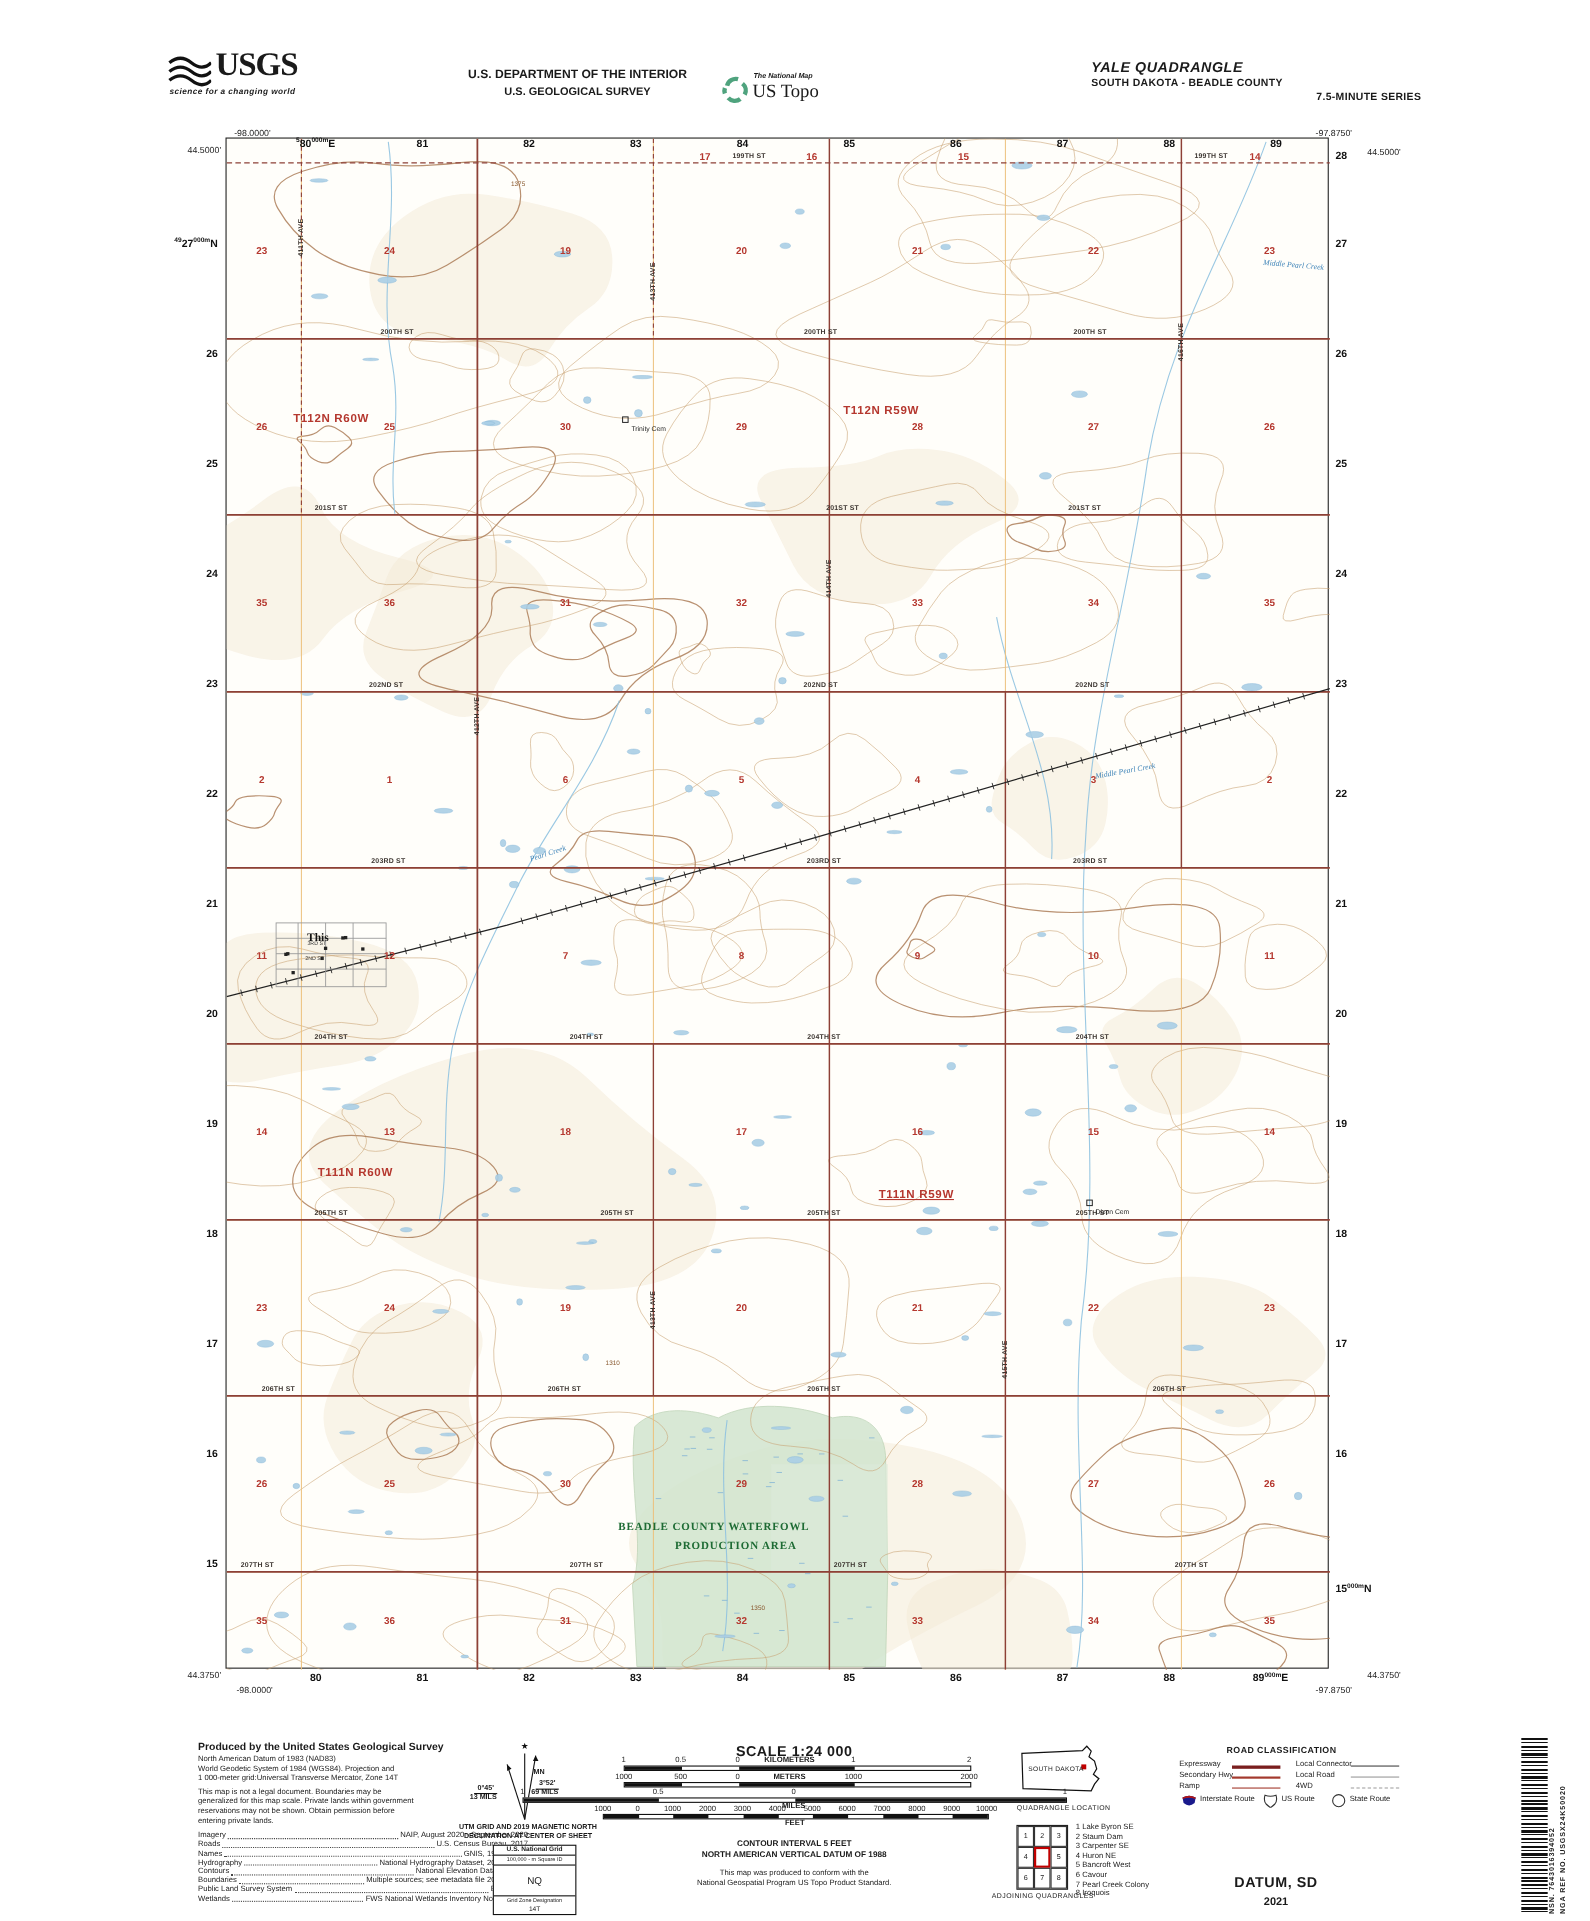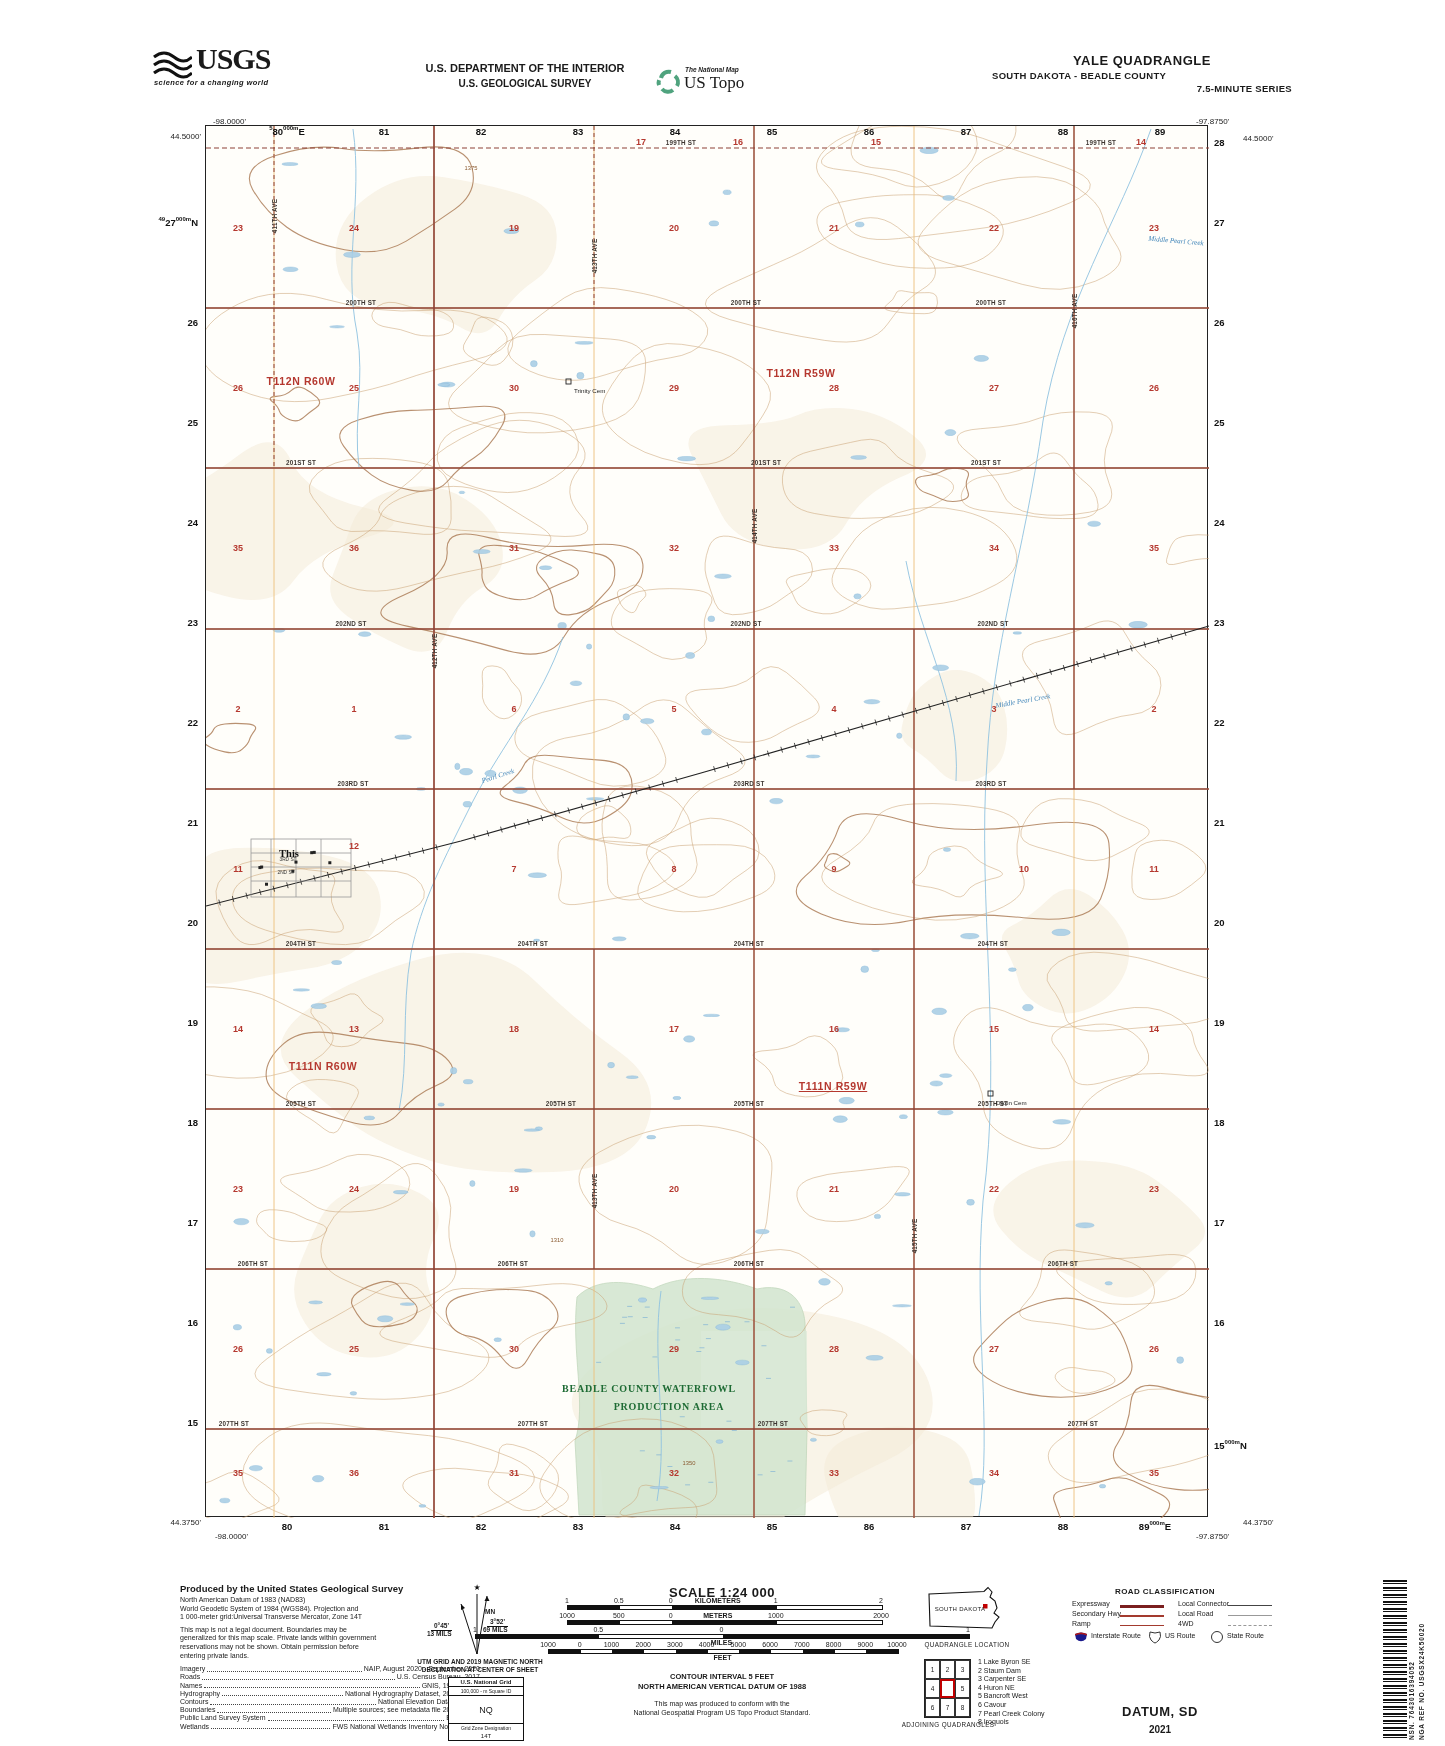--- a/index.html
+++ b/index.html
@@ -84,21 +84,21 @@
         <path d="M6,10 A8,8 0 0 1 16,4"></path>
         <path d="M20,8 A8,8 0 0 1 22,18"></path>
         <path d="M18,22 A8,8 0 0 1 7,21"></path>
         <path d="M4,17 A8,8 0 0 1 4,12"></path>
       </g>
     </svg>
     <div class="abs ustopo-small" style="left:30px;top:4px;">The National Map</div>
     <div class="abs ustopo-big" style="left:29px;top:11px;">US Topo</div>
   </div>
 
-  <div class="abs title1" style="left:992px;top:53px;width:300px;text-align:center;">YALE QUADRANGLE</div>
+  <div class="abs title1" style="left:992px;top:53px;width:300px;text-align:left;font-style:italic;">YALE QUADRANGLE</div>
   <div class="abs title2" style="left:992px;top:70px;width:300px;text-align:left;">SOUTH DAKOTA - BEADLE COUNTY</div>
   <div class="abs title2" style="left:992px;top:83px;width:300px;text-align:right;">7.5-MINUTE SERIES</div>
 
   <div id="map-frame">
     <svg id="map-svg" width="1003" height="1392" viewBox="205 125 1003 1392">
         <path d="M534.2,279.2 Q511.5,294.4 497.7,317.9 Q483.9,341.4 459.0,326.1 Q434.1,310.9 387.3,306.3 Q340.6,301.7 335.4,262.4 Q330.2,223.2 365.5,196.5 Q400.8,169.8 442.8,176.3 Q484.8,182.7 519.6,193.4 Q554.4,204.1 555.6,234.1 Q556.9,264.0 534.2,279.2 Z" fill="#f3ead6" opacity="0.5" stroke="none"></path>
         <path d="M1123.5,972.8 Q1113.4,995.5 1089.5,1006.7 Q1065.6,1017.9 1043.6,1007.1 Q1021.7,996.3 1017.4,979.5 Q1013.1,962.6 1004.1,947.3 Q995.0,932.0 1012.1,923.9 Q1029.3,915.7 1047.7,897.9 Q1066.1,880.1 1087.7,894.1 Q1109.3,908.1 1121.4,929.1 Q1133.5,950.2 1123.5,972.8 Z" fill="#f3ead6" opacity="0.5" stroke="none"></path>
         <path d="M428.5,1289.7 Q437.4,1314.7 414.7,1337.8 Q392.1,1360.9 356.9,1355.6 Q321.7,1350.2 304.2,1322.4 Q286.7,1294.7 296.9,1268.2 Q307.0,1241.7 319.0,1218.0 Q331.0,1194.4 360.7,1185.9 Q390.4,1177.4 418.7,1192.2 Q447.0,1207.0 433.3,1235.9 Q419.7,1264.7 428.5,1289.7 Z" fill="#f3ead6" opacity="0.5" stroke="none"></path>
         <path d="M974.1,1504.6 Q974.4,1527.3 949.3,1528.9 Q924.3,1530.5 894.3,1546.1 Q864.3,1561.7 848.0,1535.6 Q831.8,1509.4 824.6,1479.5 Q817.3,1449.5 847.7,1436.8 Q878.2,1424.0 901.8,1425.7 Q925.4,1427.5 945.0,1435.7 Q964.5,1444.0 969.1,1462.9 Q973.8,1481.9 974.1,1504.6 Z" fill="#f3ead6" opacity="0.5" stroke="none"></path>
         <path d="M366.7,535.8 Q312.9,551.3 292.7,579.6 Q272.4,607.9 224.1,595.1 Q175.9,582.3 159.3,561.0 Q142.6,539.7 143.8,520.5 Q145.0,501.3 173.2,491.5 Q201.5,481.8 238.0,454.0 Q274.6,426.2 289.9,459.4 Q305.2,492.7 362.8,506.5 Q420.5,520.3 366.7,535.8 Z" fill="#f3ead6" opacity="0.5" stroke="none"></path>
@@ -492,25 +492,25 @@
         <div class="abs sec ctr" style="left: 788px; top: 422px;">34</div>
         <div class="abs sec ctr" style="left: 948px; top: 422px;">35</div>
         <div class="abs sec ctr" style="left: 32px; top: 583px;">2</div>
         <div class="abs sec ctr" style="left: 148px; top: 583px;">1</div>
         <div class="abs sec ctr" style="left: 308px; top: 583px;">6</div>
         <div class="abs sec ctr" style="left: 468px; top: 583px;">5</div>
         <div class="abs sec ctr" style="left: 628px; top: 583px;">4</div>
         <div class="abs sec ctr" style="left: 788px; top: 583px;">3</div>
         <div class="abs sec ctr" style="left: 948px; top: 583px;">2</div>
         <div class="abs sec ctr" style="left: 32px; top: 743px;">11</div>
-        <div class="abs sec ctr" style="left: 148px; top: 720px;">12</div>
+        <div class="abs sec ctr" style="left: 148px; top: 743px;">12</div>
         <div class="abs sec ctr" style="left: 308px; top: 743px;">7</div>
         <div class="abs sec ctr" style="left: 468px; top: 743px;">8</div>
         <div class="abs sec ctr" style="left: 628px; top: 743px;">9</div>
-        <div class="abs sec ctr" style="left: 788px; top: 743px; margin-left: 30px;">10</div>
+        <div class="abs sec ctr" style="left: 788px; top: 743px;">10</div>
         <div class="abs sec ctr" style="left: 948px; top: 743px;">11</div>
         <div class="abs sec ctr" style="left: 32px; top: 903px;">14</div>
         <div class="abs sec ctr" style="left: 148px; top: 903px;">13</div>
         <div class="abs sec ctr" style="left: 308px; top: 903px;">18</div>
         <div class="abs sec ctr" style="left: 468px; top: 903px;">17</div>
         <div class="abs sec ctr" style="left: 628px; top: 903px;">16</div>
         <div class="abs sec ctr" style="left: 788px; top: 903px;">15</div>
         <div class="abs sec ctr" style="left: 948px; top: 903px;">14</div>
         <div class="abs sec ctr" style="left: 32px; top: 1063px;">23</div>
         <div class="abs sec ctr" style="left: 148px; top: 1063px;">24</div>

